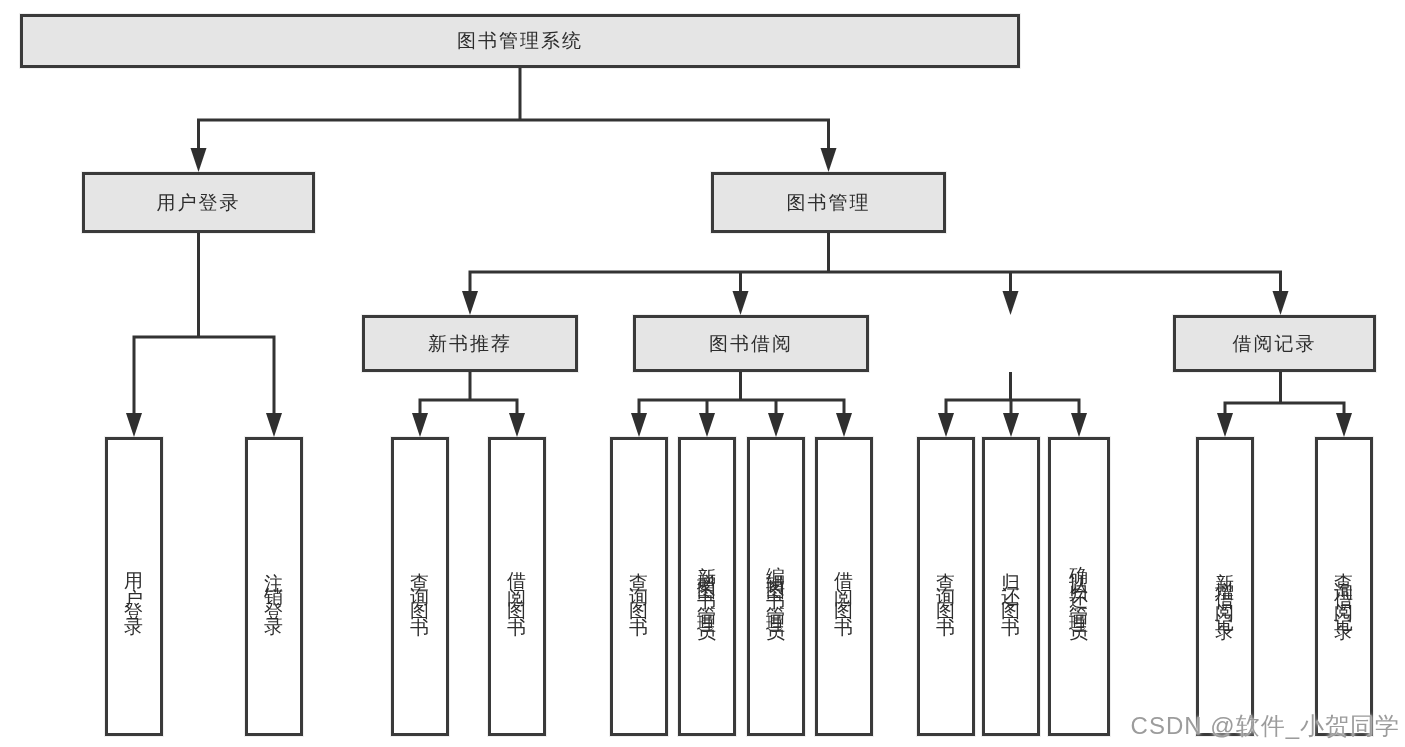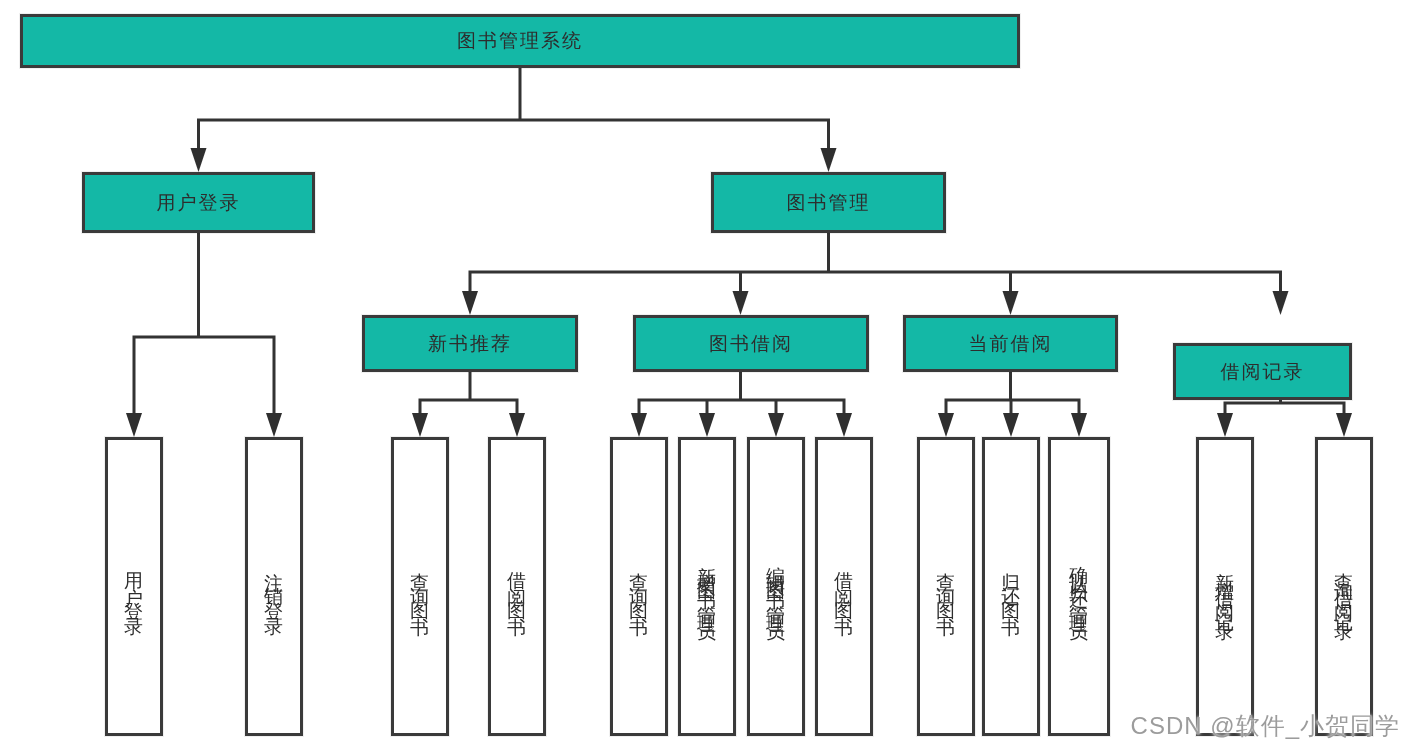--- a/index.html
+++ b/index.html
@@ -13,37 +13,37 @@
   body{font-family:"Liberation Sans","DejaVu Sans",sans-serif;}
   #canvas{
     position:relative;
     width:1405px;height:747px;
     background:var(--bg);
     overflow:hidden;
   }
   #connectors{position:absolute;left:0;top:0;width:1405px;height:747px;}
   .box{
     position:absolute;
-    background:#14b8a6;
+    background:#e5e5e5;
     border:3px solid var(--border);
     box-sizing:border-box;
     display:flex;align-items:center;justify-content:center;
     color:var(--text);
     font-size:19px;
     letter-spacing:2px;
     box-shadow:0 0 0 1px rgba(0,0,0,0.06);
   }
   .root-box{left:20px;top:14px;width:1000px;height:54px;}
   .l2-login{left:82px;top:172px;width:233px;height:61px;}
   .l2-mgmt{left:711px;top:172px;width:235px;height:61px;}
   .l3{top:315px;height:57px;}
   .l3-newbook{left:362px;width:216px;}
   .l3-borrow{left:633px;width:236px;}
   .l3-current{left:903px;width:215px;}
-  .l3-records{left:1173px;width:179px;margin-top:28px;}
+  .l3-records{left:1173px;width:203px;}
   .leaf{
     position:absolute;
     top:437px;height:299px;width:58px;
     background:#ffffff;
     border:3px solid var(--border);
     box-sizing:border-box;
     display:flex;align-items:center;justify-content:center;
     color:var(--text);
     box-shadow:0 0 0 1px rgba(0,0,0,0.06);
   }
@@ -135,23 +135,20 @@
   <div class="box l2-mgmt">
     <span>图书管理</span>
   </div>
 
   <div class="box l3 l3-newbook">
     <span>新书推荐</span>
   </div>
   <div class="box l3 l3-borrow">
     <span>图书借阅</span>
   </div>
-  <div class="box l3 l3-current">
-    <span>当前借阅</span>
-  </div>
   <div class="box l3 l3-records">
     <span>借阅记录</span>
   </div>
 
   <div class="leaf v4" style="left:105px">
     <span>用户登录</span>
   </div>
   <div class="leaf v4" style="left:245px">
     <span>注销登录</span>
   </div>

